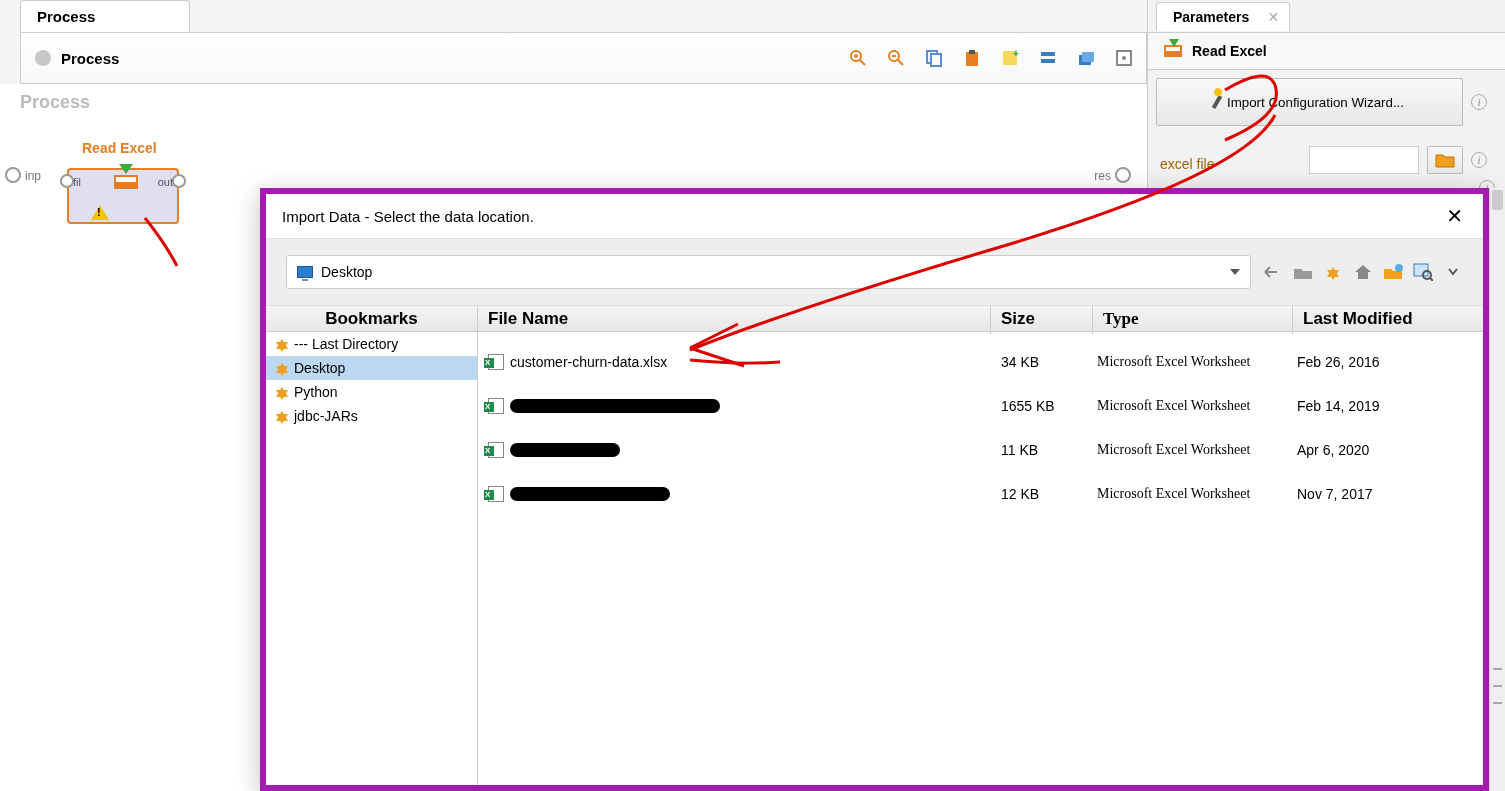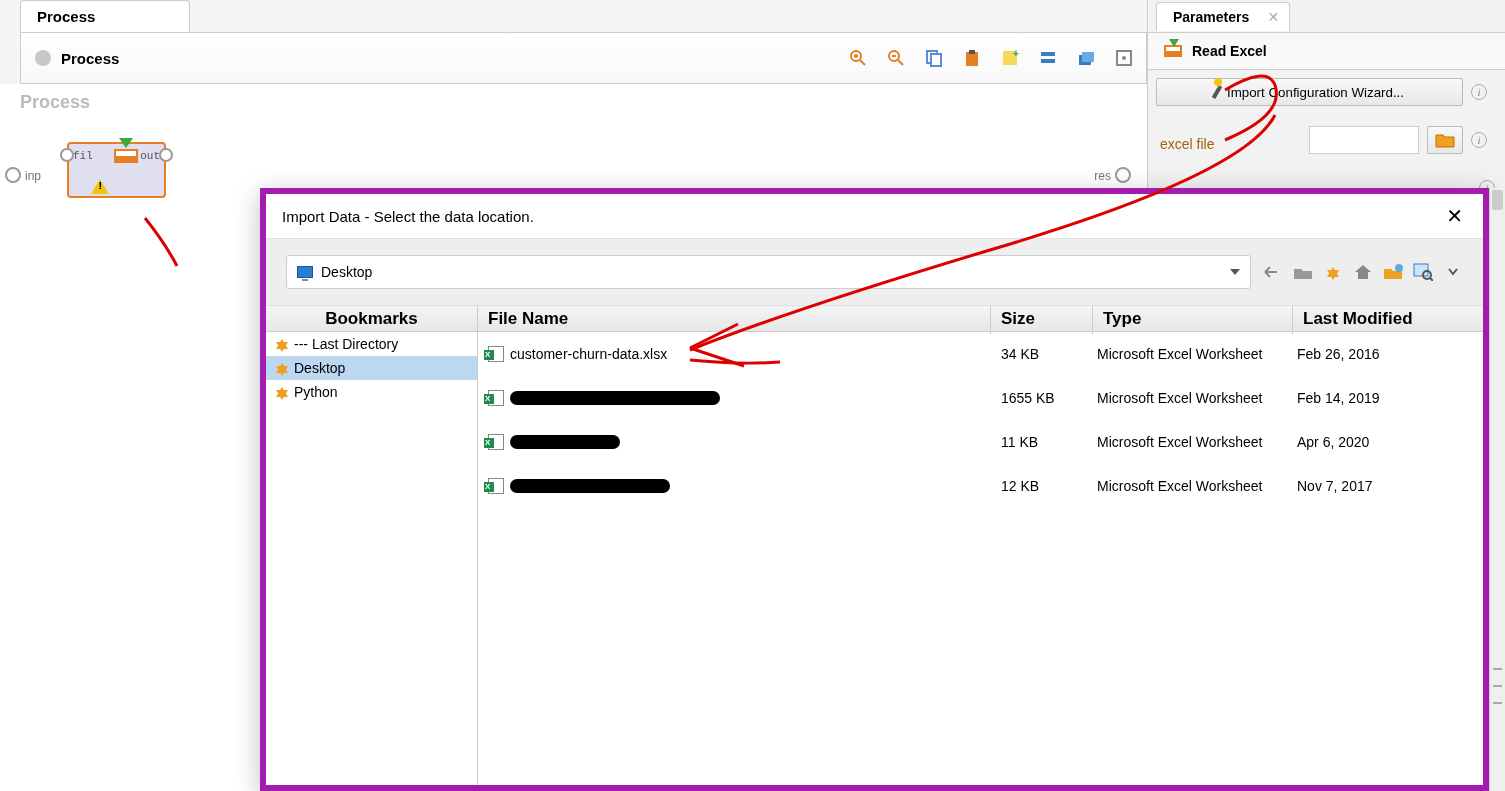--- a/index.html
+++ b/index.html
@@ -78,26 +78,25 @@
   .port-res::after { content:"res"; right:18px; }
 
   .operator-title {
     position: absolute;
     left: 82px; top: 56px;
     color: #e67e22; font-weight: bold;
     font-size: 14px;
   }
   .operator {
     position: absolute;
-    left: 67px; top: 58px;
-    width: 99px; height: 56px;
+    left: 67px; top: 84px;
+    width: 112px; height: 56px;
     background: #e0dff0;
     border: 2px solid #e67e22;
     border-radius: 4px;
-    font-family: Liberation Mono, monospace;
   }
   .operator .port { position:absolute; font-size:11px; color:#555; }
   .operator .port.fil { left:4px; top:6px; }
   .operator .port.out { right:4px; top:6px; }
   .operator .port-dot {
     position:absolute; width:14px;height:14px;border-radius:50%;
     background:#fff;border:2px solid #999;
   }
   .operator .port-dot.left{ left:-9px; top:4px;}
   .operator .port-dot.right{ right:-9px; top:4px;}
@@ -171,21 +170,21 @@
     border-right:5px solid transparent;
     border-top:8px solid #3eaa3e;
   }
   .param-title-row .lbl{ font-weight:bold; }
   .wizard-btn-row{
     padding:8px 18px 8px 8px;
     display:flex; align-items:center; gap:8px;
   }
   .wizard-btn{
     flex:1;
-    height:28px;
+    height:48px;
     background: linear-gradient(#f8f8f8,#e8e8e8);
     border:1px solid #bbb;
     border-radius:2px;
     cursor:pointer;
     display:flex; align-items:center; justify-content:center;
     gap:8px;
   }
   .wizard-btn .wand{
     width:4px;height:14px;background:#555;transform:rotate(30deg);
     position:relative;
@@ -324,33 +323,33 @@
   .star::after{
     content:"";position:absolute;left:-6px;top:3px;
     width:0;height:0;
     border-left:6px solid transparent;
     border-right:6px solid transparent;
     border-top:10px solid #f0a020;
   }
 
   .filelist{
     flex:1; overflow-y:auto;
-    display:flex;flex-direction:column;
+    display:flex;flex-direction:column;gap:8px;
   }
   .fl-head{
     display:flex; padding:0;
   }
   .fl-head > div{
     padding:5px 10px;
     border-right:1px solid #ccc;
     white-space:nowrap;
   }
   .col-name{ flex:1; min-width:0;}
   .col-size{ width:102px; }
-  .col-type{ width:200px; }
+  .col-type{ width:200px;font-family:Liberation Serif, serif; }
   .col-mod { width:190px; border-right:none !important;}
   .fl-row{
     display:flex; align-items:flex-end;
     padding:14px 0; cursor:pointer;
   }
   .fl-row .col-name{ display:flex;align-items:center;gap:6px; padding-left:10px;}
   .fl-row .col-size{ padding-left:10px;}
   .fl-row .col-type{ padding-left:4px;}
   .fl-row .col-mod { padding-left:4px;}
   .xls-icon{
@@ -566,20 +565,24 @@
             <span>--- Last Directory</span>
           </div>
           <div class="bm-item selected">
             <span class="star"></span>
             <span>Desktop</span>
           </div>
           <div class="bm-item">
             <span class="star"></span>
             <span>Python</span>
           </div>
+          <div class="bm-item">
+            <span class="star"></span>
+            <span>jdbc-JARs</span>
+          </div>
         </div>
     </div>
     <div class="filelist">
       <div class="fl-head">
         <div class="col-name">File Name</div>
         <div class="col-size">Size</div>
         <div class="col-type">Type</div>
         <div class="col-mod">Last Modified</div>
       </div>
       <div id="fl-rows">

